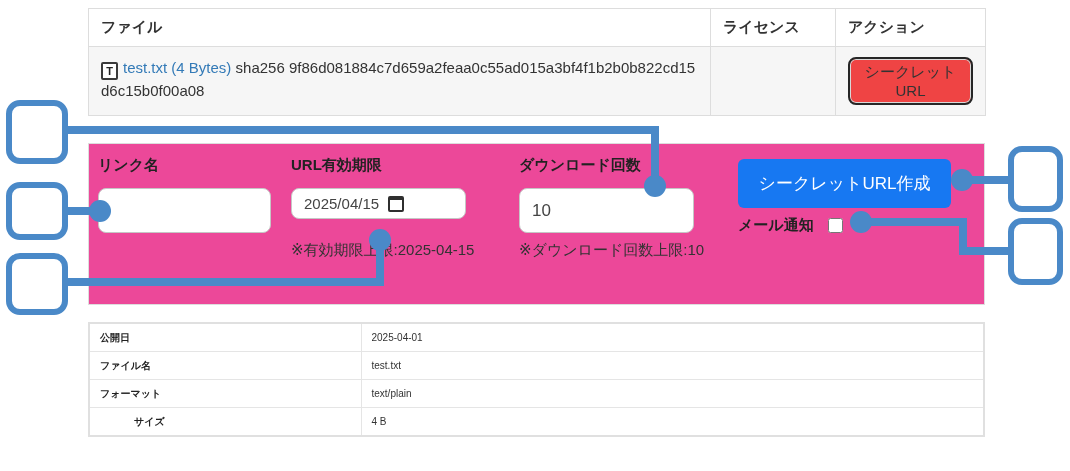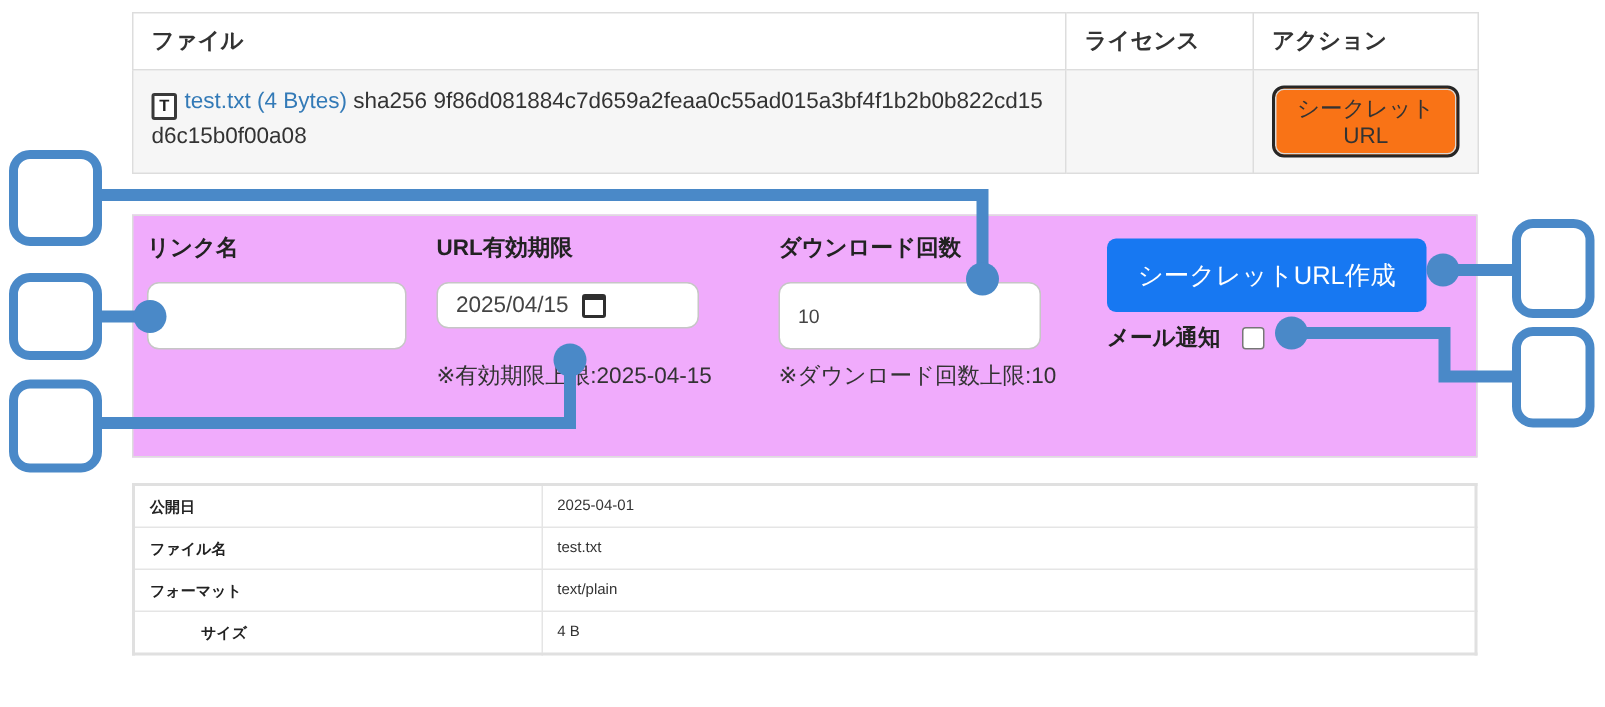--- a/index.html
+++ b/index.html
@@ -25,35 +25,35 @@
   .file-cell { line-height:22px; }
   .file-icon {
     display:inline-block; width:13px; height:14px; border:2px solid #3a3a3a;
     border-radius:2px; color:#222; font-weight:bold; font-size:11px;
     line-height:14px; text-align:center; margin-right:5px; vertical-align:-2px;
     background:#fff;
   }
   .file-link { color:var(--link-blue,#337ab7); text-decoration:none; }
   .sha-text { color:#333; word-break:break-all; }
   .action-btn {
-    border:2px solid #262626; border-radius:8px; background:#f97316;
+    border:2px solid #262626; border-radius:8px; background:#ef4444;
     box-shadow: inset 0 0 0 1px #d8d8d8;
     font-size:15px; color:#333; padding:4px 10px; cursor:pointer;
     font-family:inherit;
   }
 
   
   .form-panel {
     position:absolute; left:88px; top:143px; width:895px; height:160px;
-    border:1px solid #ddd; background:#f0abfc;
+    border:1px solid #ddd; background:#ec4899;
   }
   .fg-label { position:absolute; font-size:15px; font-weight:bold; color:#222; white-space:nowrap; }
   .text-input {
     position:absolute; height:45px; border:1px solid #c6c6c6; border-radius:8px;
-    font-size:13px; padding:0 12px; box-sizing:border-box; background:#fff;
+    font-size:17px; padding:0 12px; box-sizing:border-box; background:#fff;
     color:#444; font-family:inherit;
   }
   .date-box {
     position:absolute; height:31px; border:1px solid #c6c6c6; border-radius:8px;
     box-sizing:border-box; background:#fff; display:flex; align-items:center;
     padding:0 12px; font-size:15px; color:#444; cursor:default;
   }
   .cal-icon {
     display:inline-block; width:12px; height:10px; border:2px solid #2f2f2f;
     border-top-width:4px; border-radius:2px; margin-left:9px;

